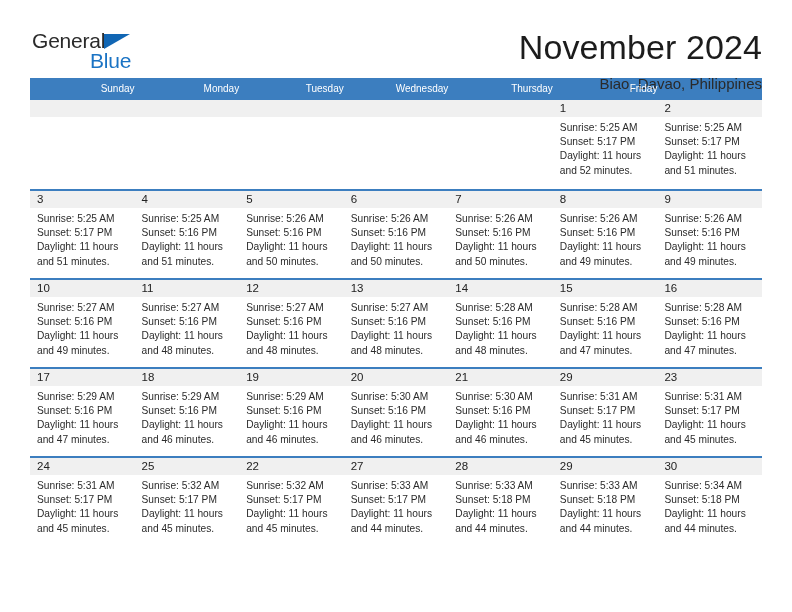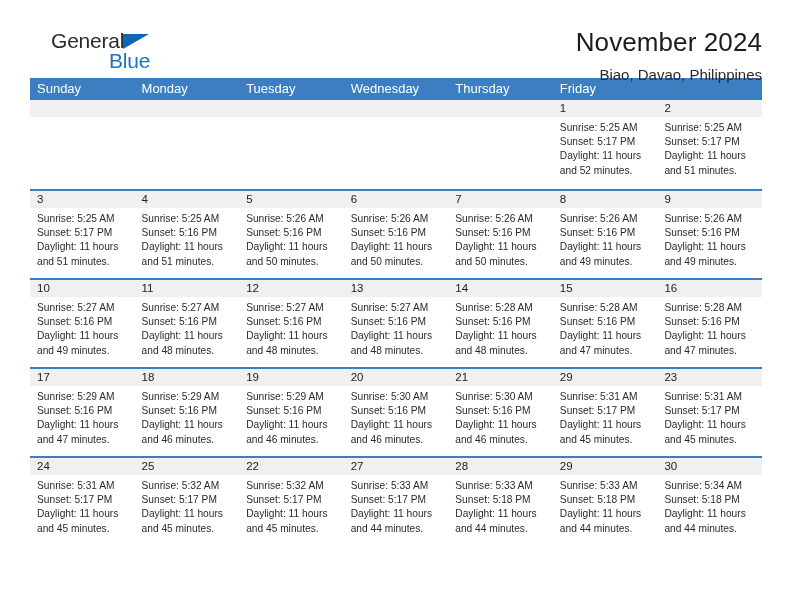--- a/index.html
+++ b/index.html
@@ -29,21 +29,20 @@
     justify-content: space-between;
     padding-top: 28px;
     height: 72px;
   }
   .brand {
     position: relative;
     width: 200px;
     height: 52px;
     line-height: 1;
     user-select: none;
-    margin-left: 19px;
   }
   .brand-general {
     position: absolute;
     left: 2px;
     top: 2px;
     font-size: 21px;
     color: #2b2b2b;
     letter-spacing: -0.2px;
   }
   .brand-tri {
@@ -61,21 +60,21 @@
     top: 22px;
     font-size: 21px;
     color: #1a73c4;
     letter-spacing: -0.2px;
   }
   .titleblock {
     text-align: right;
     padding-top: 0px;
   }
   .cal-title {
-    font-size: 26px;
+    font-size: 34px;
     font-weight: normal;
     color: #1c1c1c;
     line-height: 1.15;
     margin: 0;
     letter-spacing: 0.1px;
     text-align: right;
   }
   .cal-subtitle {
     font-size: 15px;
     color: #2a2a2a;
@@ -89,24 +88,25 @@
     margin-top: 6px;
   }
   .weekdays {
     display: grid;
     grid-template-columns: repeat(7, 1fr);
     background: #3c7ebf;
     height: 22px;
   }
   .weekday {
     color: #ffffff;
-    font-size: 13px;
+    font-size: 10px;
     line-height: 22px;
-    padding-left: 7px;
+    padding-left: 15px;
     white-space: nowrap;
+    text-align: right;
   }
   .week {
     display: grid;
     grid-template-columns: repeat(7, 1fr);
     border-top: 2px solid #3c7ebf;
     height: 89px;
   }
   .week.first { border-top: none; }
   .cell {
     position: relative;

